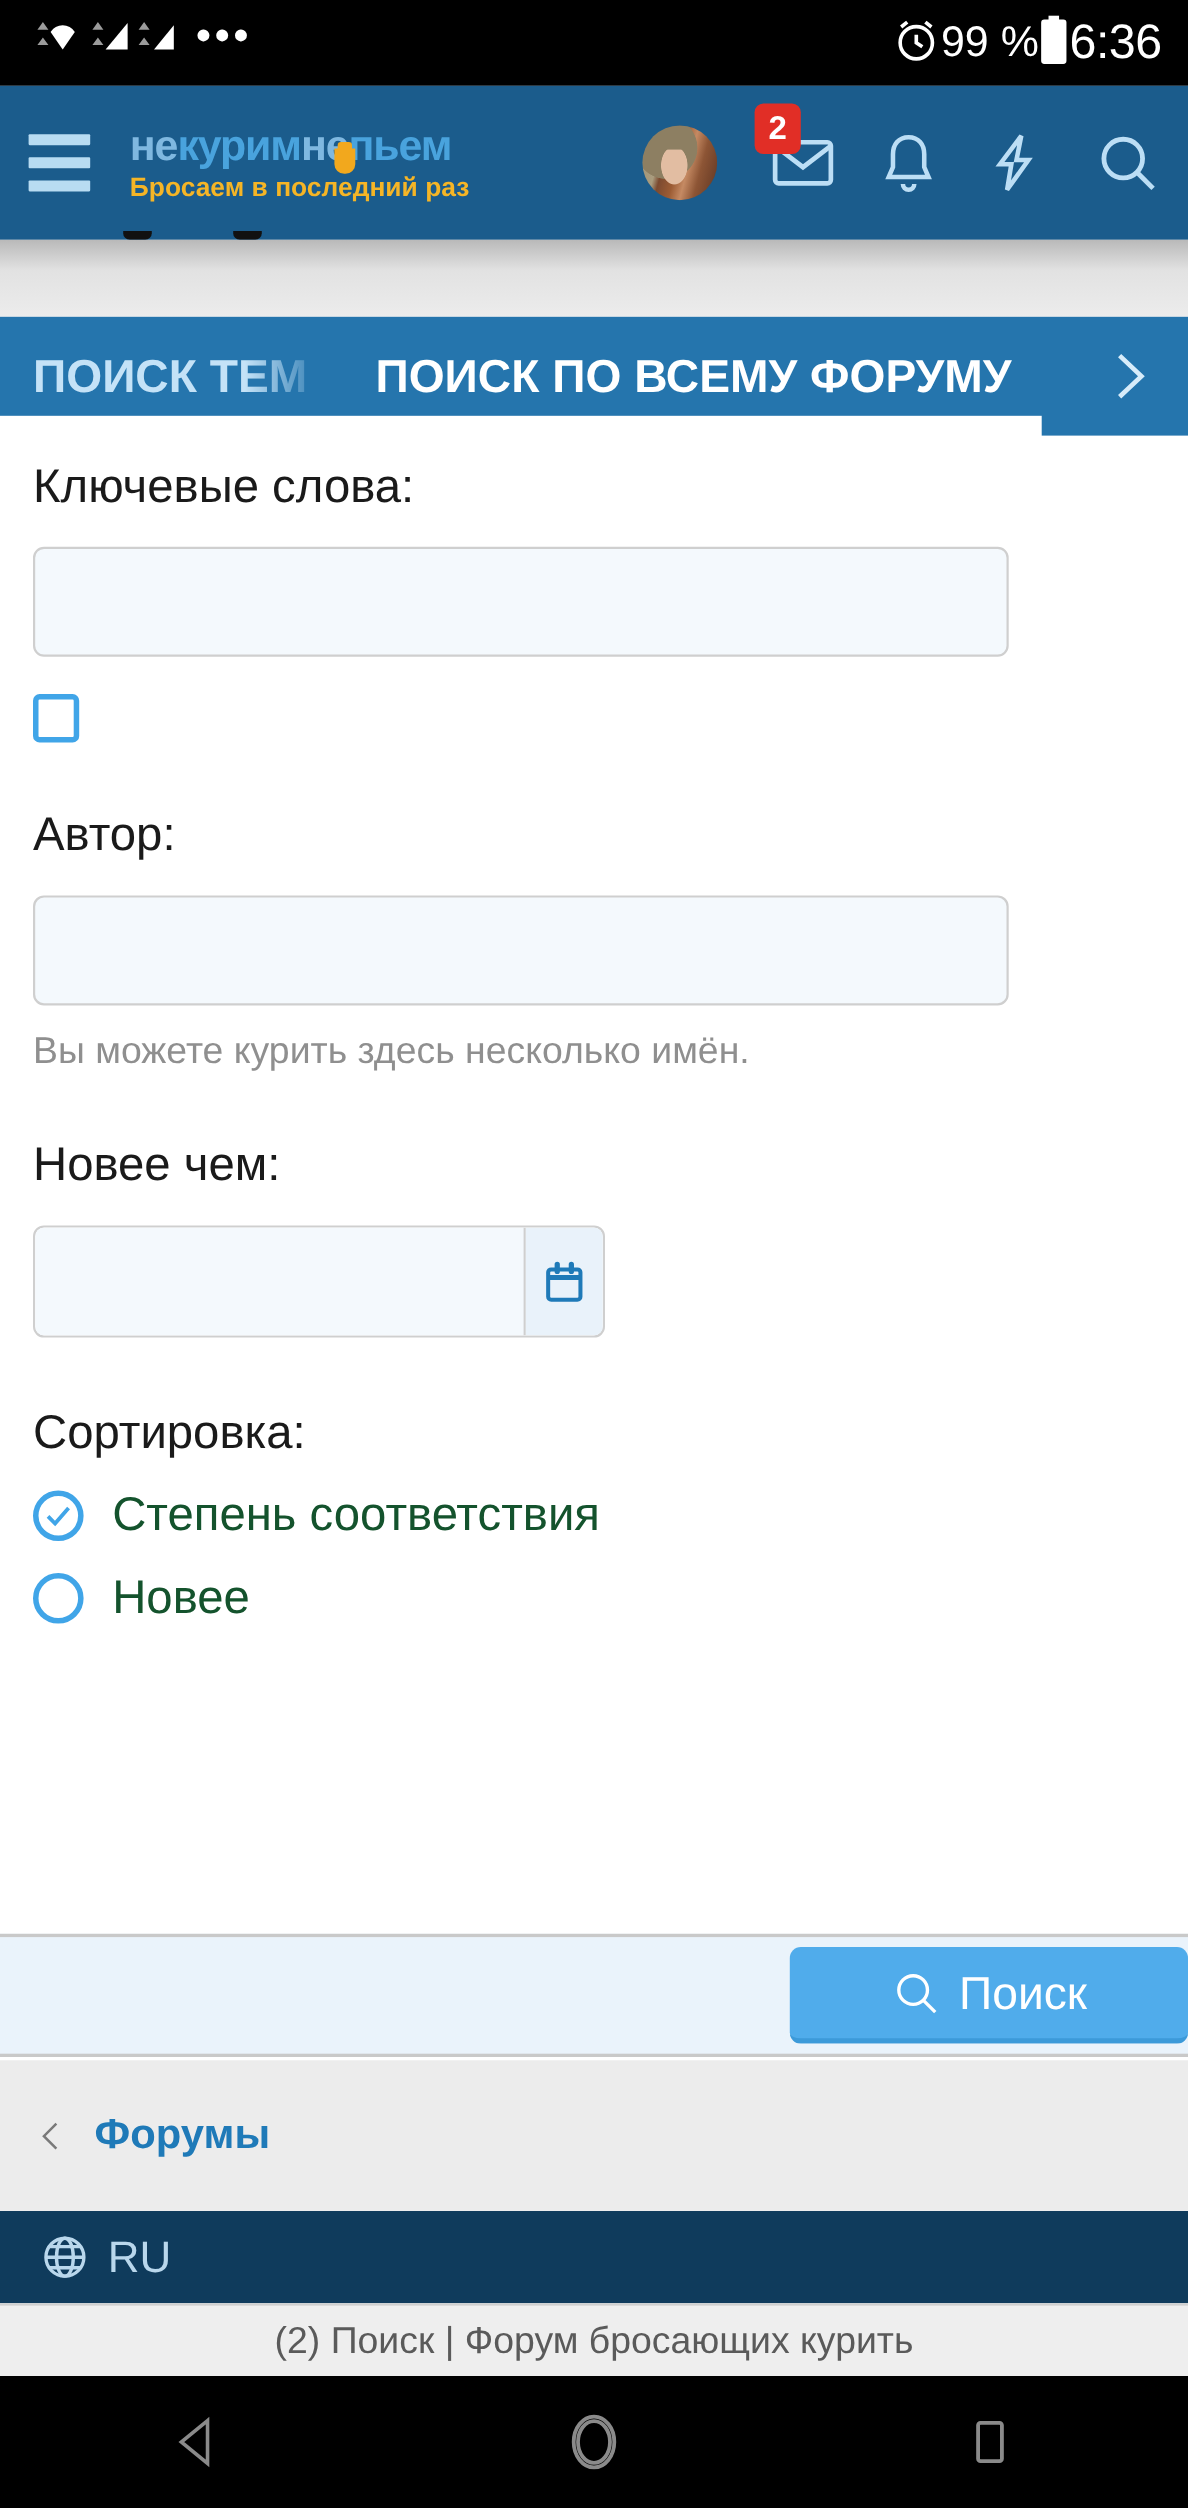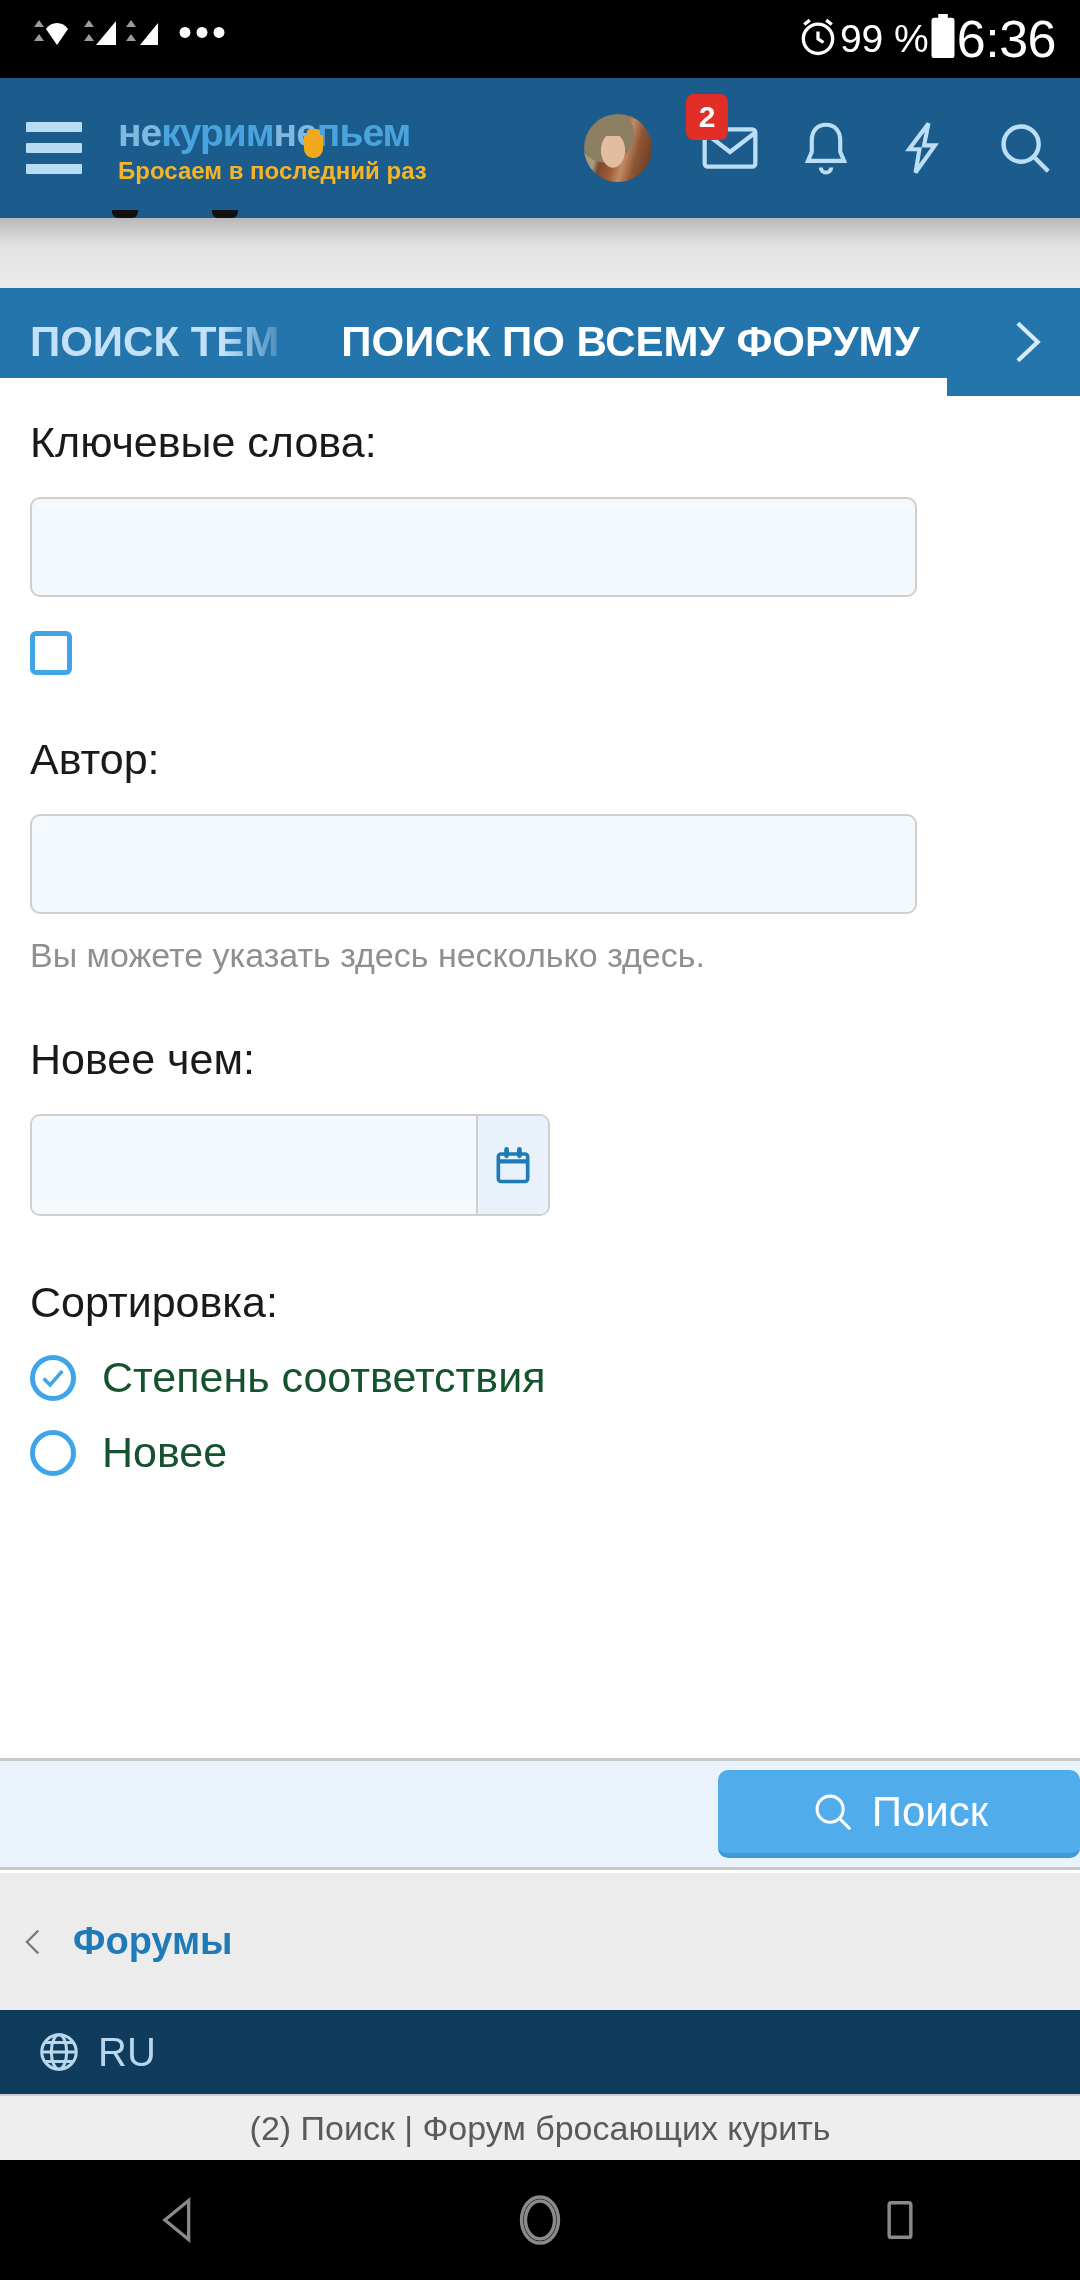--- a/index.html
+++ b/index.html
@@ -13,21 +13,21 @@
 
   
   .statusbar {
     position: absolute; top: 0; left: 0; width: 1080px; height: 78px;
     background: #000; color: #fff;
     display: flex; align-items: center; justify-content: space-between;
     padding: 0 24px 0 30px;
   }
   .sb-left { display: flex; align-items: center; gap: 10px; }
   .sb-right { display: flex; align-items: center; }
-  .sb-time { font-size: 52px; letter-spacing: -0.5px; }
+  .sb-time { font-size: 44px; letter-spacing: -0.5px; }
   .sb-pct { font-size: 39px; }
   .dots { font-size: 40px; letter-spacing: 3px; line-height: 20px; padding-bottom:14px;}
 
   
   .appbar {
     position: absolute; top: 78px; left: 0; width: 1080px; height: 140px;
     background: #1b5c8c;
     display: flex; align-items: center;
   }
   .burger { width: 56px; margin-left: 26px; display:flex; flex-direction: column; gap: 11px; cursor:pointer;}
@@ -130,21 +130,21 @@
   .searchbtn {
     width: 362px; height: 88px; background: #50aceb; border: none; border-radius: 10px;
     border-bottom: 5px solid #3c9ad9;
     color: #fff; font-size: 42px; font-family: inherit;
     display: flex; align-items: center; justify-content: center; gap: 16px; cursor: pointer;
   }
 
   
   .crumbs {
     position: absolute; top: 1873px; left: 0; width: 1080px; height: 137px;
-    background: #ececec; display: flex; align-items: center; padding-left: 17px; gap: 22px;
+    background: #ececec; display: flex; align-items: center; padding-left: 30px; gap: 22px;
   }
   .crumb-link { font-size: 38px; font-weight: 700; color: #1f7ab8; cursor:pointer;}
 
   
   .langbar {
     position: absolute; top: 2010px; left: 0; width: 1080px; height: 84px;
     background: #0f3b5c; display: flex; align-items: center; padding-left: 36px; gap: 16px;
   }
   .lang-text { font-size: 40px; color: #b9d7ec; }
 
@@ -283,21 +283,21 @@
 
     <div class="chkrow">
       <span class="chkbox"></span>
     </div>
 
     <div style="height:60px"></div>
     <div class="field-label">Автор:</div>
     <div style="height:30px"></div>
     <input class="txtbox" type="text" value="" placeholder="" style="">
     <div style="height:22px"></div>
-    <div class="hint">Вы можете указать здесь несколько здесь.</div>
+    <div class="hint">Вы можете курить здесь несколько имён.</div>
 
     <div style="height:60px"></div>
     <div class="field-label">Новее чем:</div>
     <div style="height:30px"></div>
     <div class="daterow">
       <input class="dateinput" type="text" value="" style="border-top: none; border-bottom: none; border-left: none; border-image: initial; padding-left: 14px; border-right: 2px solid rgb(207, 207, 207);" placeholder="">
       <div class="datebtn">
         <svg width="44" height="44" viewBox="0 0 24 24" fill="none" stroke="#1f7ab8" stroke-width="2">
           <rect x="4" y="6" width="16" height="15" rx="1.5"></rect>
           <path d="M4 10 H20" stroke-width="2.4"></path>

